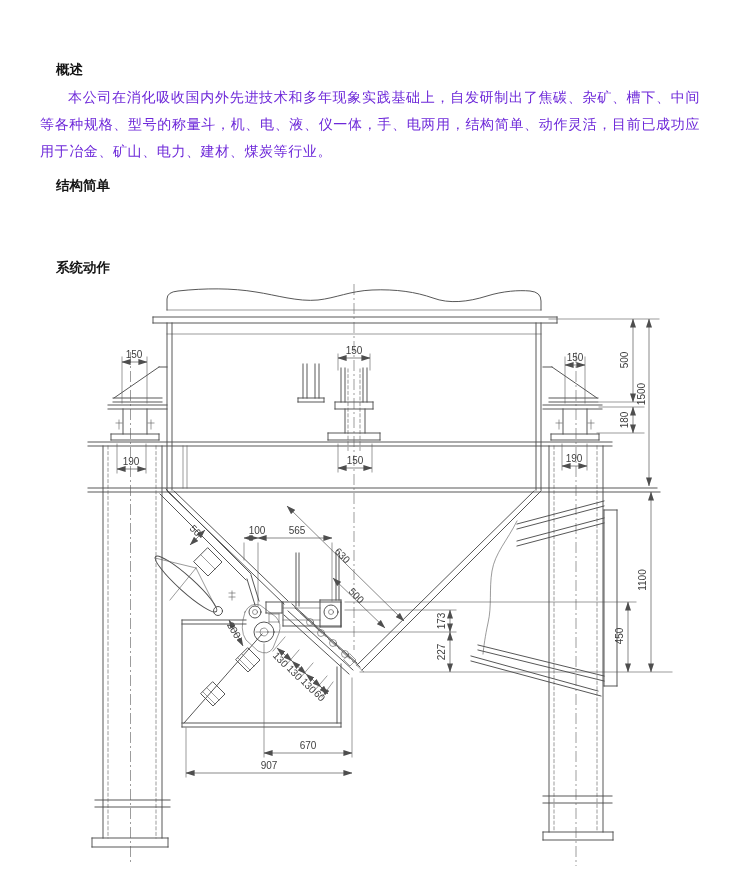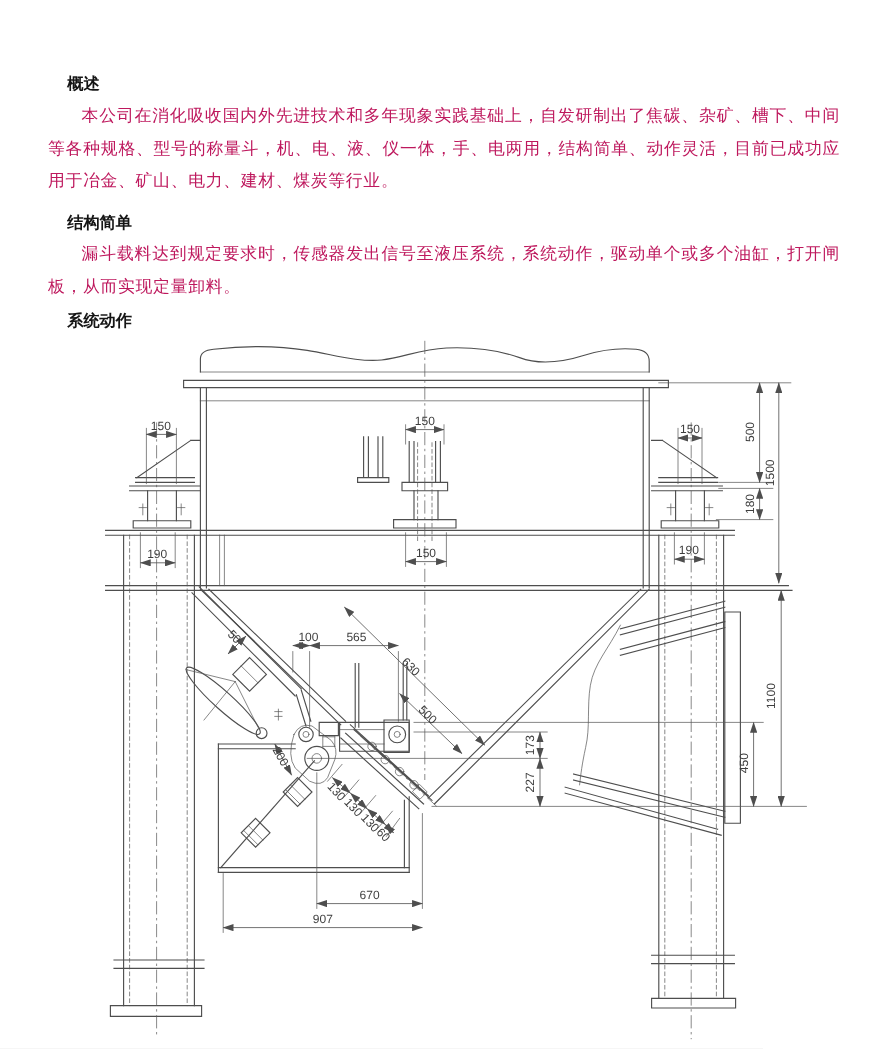--- a/index.html
+++ b/index.html
@@ -3,21 +3,21 @@
 <meta charset="utf-8">
 <style>
   html,body{margin:0;padding:0;background:#e8e8e8;}
   .page{position:relative;width:740px;height:874px;background:#fff;margin:0 auto;
         font-family:"Liberation Serif","DejaVu Serif",serif;color:#1c1c1c;overflow:hidden;}
   .title{position:absolute;left:0;top:12px;width:740px;text-align:center;
          font-size:22px;font-weight:bold;letter-spacing:9px;color:#111;}
   .sec-h{position:absolute;left:44px;font-family:"Liberation Sans","DejaVu Sans",sans-serif;
          font-weight:bold;font-size:13.5px;color:#151515;margin-left:12px;}
   .sec-p{position:absolute;left:40px;width:660px;font-size:14px;line-height:27px;
-         text-indent:2em;text-align:justify;letter-spacing:0.6px;color:#be185d;}
+         text-indent:2em;text-align:justify;letter-spacing:0.6px;color:#6d28d9;}
   #h1{top:61px}  #p1{top:84px}
   #h2{top:177px} #p2{top:199px}
   #h3{top:259px}
   .figure{position:absolute;left:0;top:0;width:720px;height:874px;}
   svg{position:absolute;left:0;top:0;}
   .s{stroke:#4e4e4e;fill:none;stroke-width:0.95;stroke-linecap:square;}
   .t{stroke:#585858;fill:none;stroke-width:0.6;stroke-linecap:square;}
   .d{stroke:#565656;fill:none;stroke-width:0.7;}
   .dash{stroke-dasharray:3,2.6;}
   .cl{stroke:#5a5a5a;fill:none;stroke-width:0.6;stroke-dasharray:11,3,2,3;}
@@ -215,17 +215,16 @@
           <text class="dl" x="269" y="769">907</text>
         </g>
   </svg>
   </div>
 
 
   <div class="sec-h" id="h1">概述</div>
   <div class="sec-p" id="p1">本公司在消化吸收国内外先进技术和多年现象实践基础上，自发研制出了焦碳、杂矿、槽下、中间等各种规格、型号的称量斗，机、电、液、仪一体，手、电两用，结构简单、动作灵活，目前已成功应用于冶金、矿山、电力、建材、煤炭等行业。</div>
 
   <div class="sec-h" id="h2">结构简单</div>
-  <div class="sec-p" id="p2">漏斗载料达到规定要求时，传感器发出信号至液压系统，系统动作，驱动单个或多个油缸，打开闸板，从而实现定量卸料。</div>
 
   <div class="sec-h" id="h3">系统动作</div>
 
 </div>
 
 </body></html>

